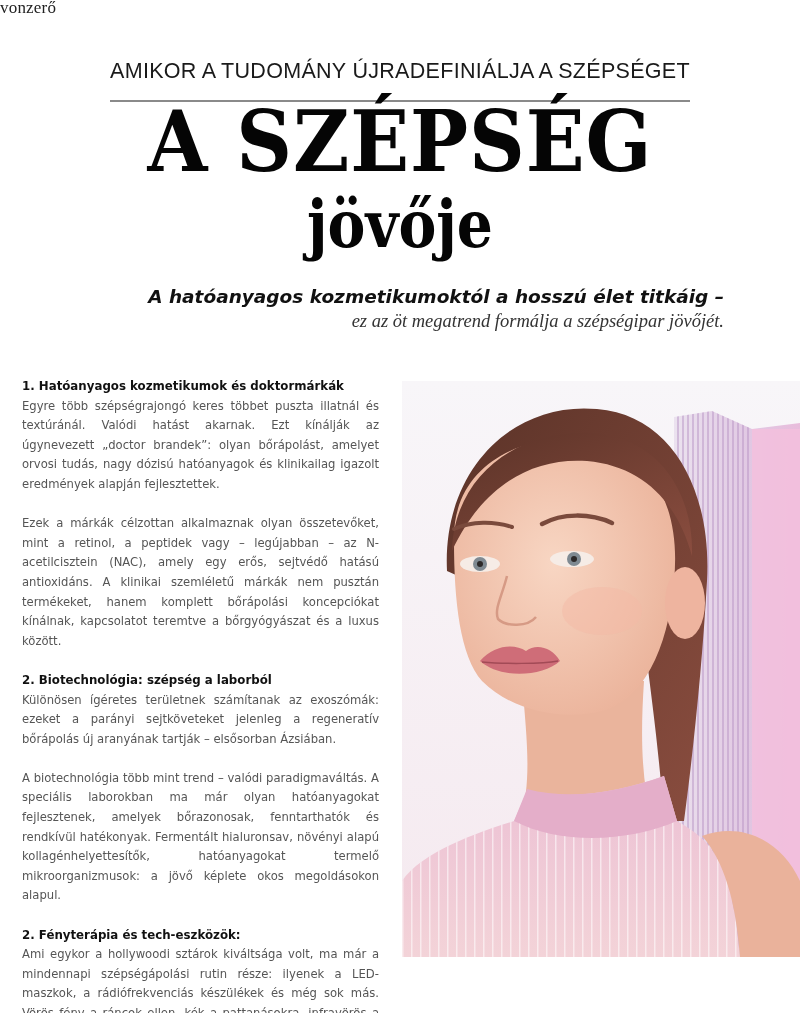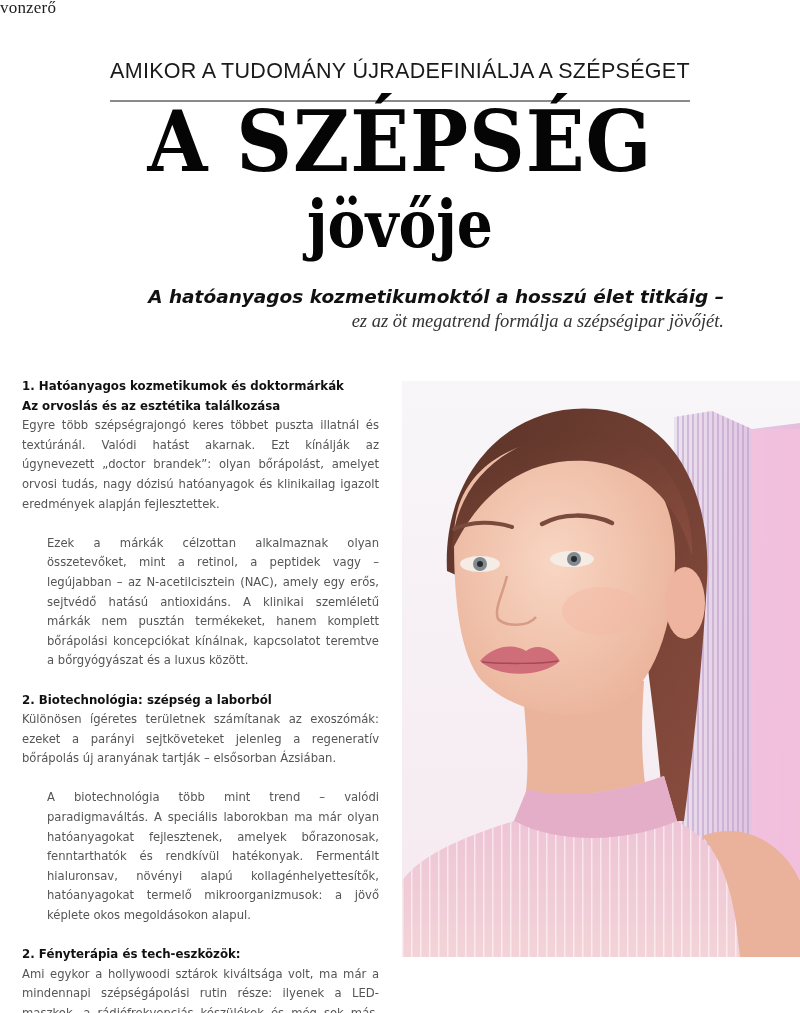--- a/index.html
+++ b/index.html
@@ -46,21 +46,21 @@
     .column {
       position: absolute; left: 22px; top: 377px; width: 357px;
       font-family: "DejaVu Sans", sans-serif; font-size: 11.6px; line-height: 19.6px; color: #555;
     }
     .section { margin-bottom: 19.6px; }
     .section h3 {
       font-family: "DejaVu Sans", sans-serif; font-weight: 700; font-size: 11.8px;
       line-height: 19.6px; color: #111;
     }
     .section p { text-align: justify; }
-    .section p + p { margin-top: 19.6px; margin-left: 25px; }
+    .section p + p { margin-top: 19.6px; }
 
     .photo {
       position: absolute; left: 402px; top: 381px; width: 398px; height: 576px;
       overflow: hidden;
       background: linear-gradient(180deg, #f7f4f8 0%, #f3eef4 60%, #f4e7ee 100%);
     }
     .photo svg { display: block; }
 
     .footer { position: absolute; left: 0; top: 1052px; height: 16px; display: flex; align-items: center; }
     .page-num { font-family: "Liberation Sans", sans-serif; font-size: 10px; color: #555; margin-right: 8px; }
@@ -85,21 +85,20 @@
 <h2 class="title-sub">jövője</h2>
 
 <div class="lead">
   <span class="lead-1">A hatóanyagos kozmetikumoktól a hosszú élet titkáig –</span>
   <span class="lead-2">ez az öt megatrend formálja a szépségipar jövőjét.</span>
 </div>
 
 <div class="column">
   <div class="section">
     <h3>1. Hatóanyagos kozmetikumok és doktormárkák</h3>
-    <h3>Az orvoslás és az esztétika találkozása</h3>
     <p>Egyre több szépségrajongó keres többet puszta illatnál és textúránál. Valódi hatást akarnak. Ezt kínálják az úgynevezett „doctor brandek”: olyan bőrápolást, amelyet orvosi tudás, nagy dózisú hatóanyagok és klinikailag igazolt eredmények alapján fejlesztettek.</p>
     <p>Ezek a márkák célzottan alkalmaznak olyan összetevőket, mint a retinol, a peptidek vagy – legújabban – az N-acetilcisztein (NAC), amely egy erős, sejtvédő hatású antioxidáns. A klinikai szemléletű márkák nem pusztán termékeket, hanem komplett bőrápolási koncepciókat kínálnak, kapcsolatot teremtve a bőrgyógyászat és a luxus között.</p>
   </div>
   <div class="section">
     <h3>2. Biotechnológia: szépség a laborból</h3>
     <p>Különösen ígéretes területnek számítanak az exoszómák: ezeket a parányi sejtköveteket jelenleg a regeneratív bőrápolás új aranyának tartják – elsősorban Ázsiában.</p>
     <p>A biotechnológia több mint trend – valódi paradigmaváltás. A speciális laborokban ma már olyan hatóanyagokat fejlesztenek, amelyek bőrazonosak, fenntarthatók és rendkívül hatékonyak. Fermentált hialuronsav, növényi alapú kollagénhelyettesítők, hatóanyagokat termelő mikroorganizmusok: a jövő képlete okos megoldásokon alapul.</p>
   </div>
   <div class="section">
     <h3>2. Fényterápia és tech-eszközök:</h3>

